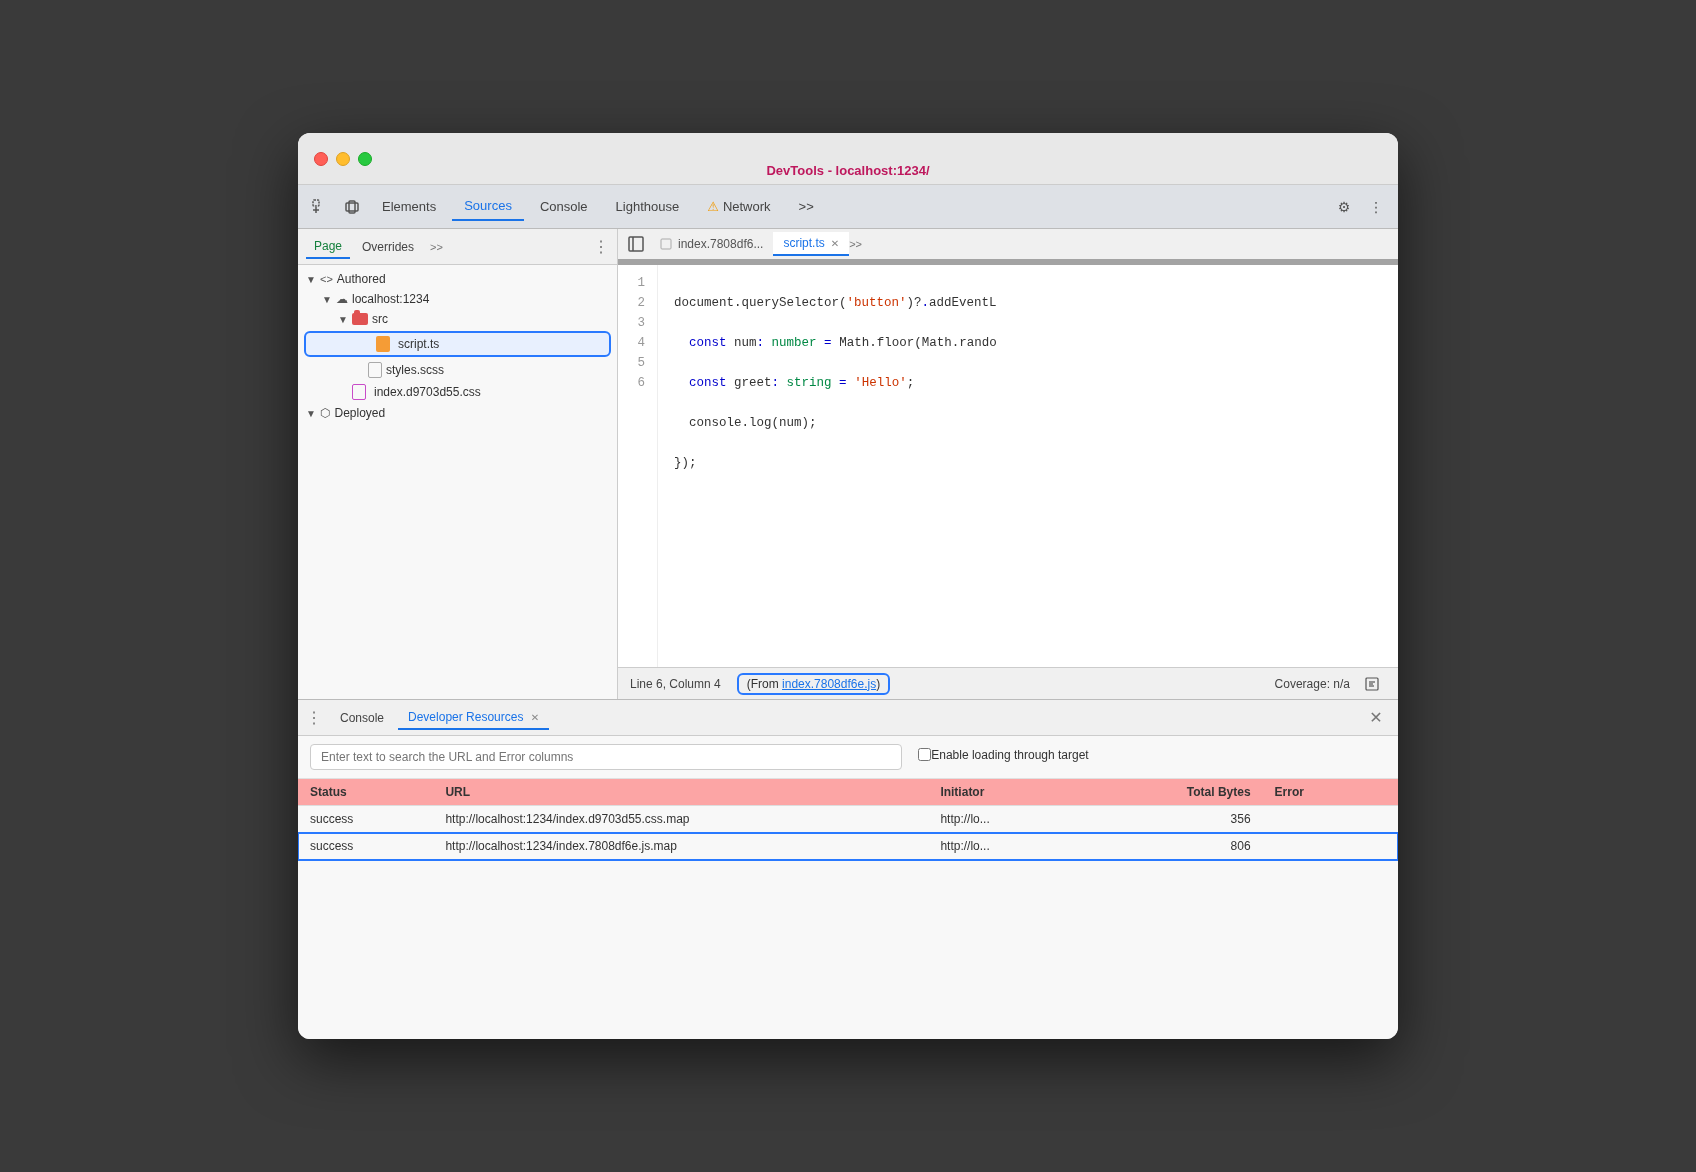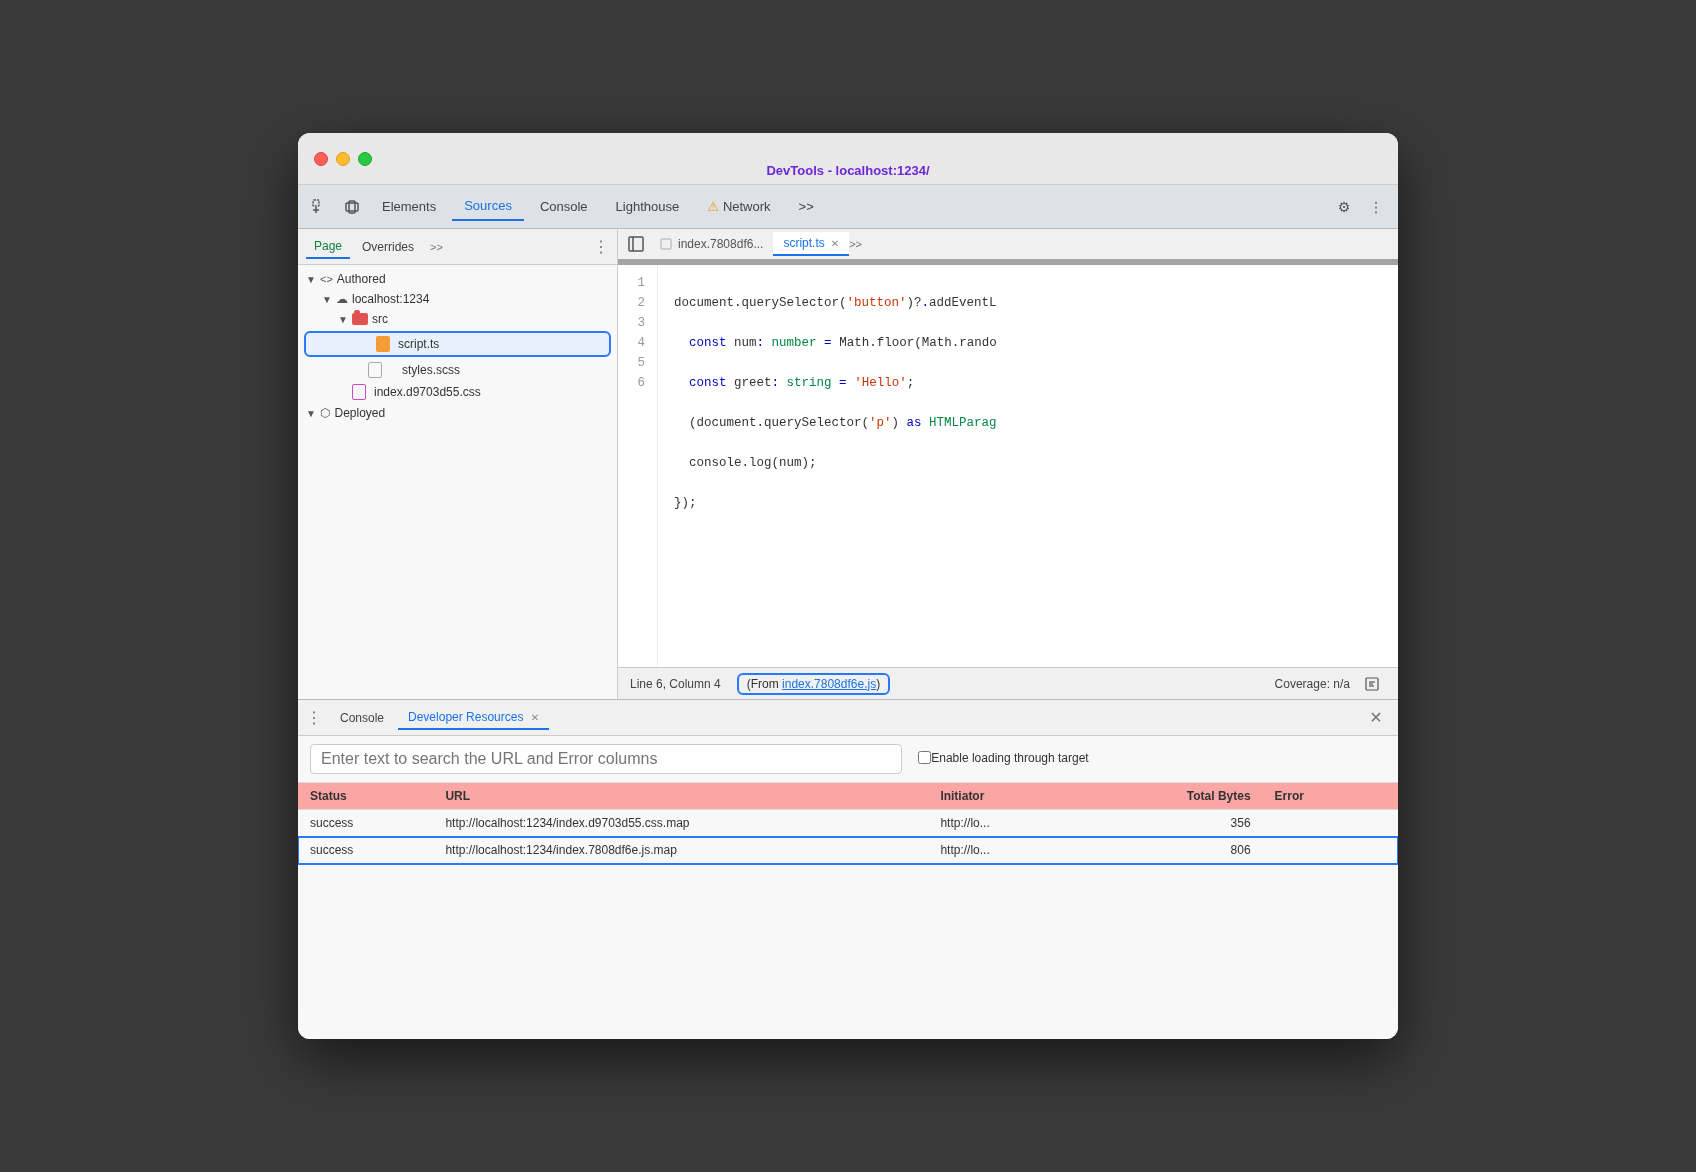--- a/index.html
+++ b/index.html
@@ -39,21 +39,21 @@
     }
     .tl-red { background: #ff5f57; border: 1px solid #e0443e; }
     .tl-yellow { background: #ffbd2e; border: 1px solid #dea123; }
     .tl-green { background: #28c940; border: 1px solid #1aab29; }
     .title-text {
       position: absolute;
       left: 50%;
       transform: translateX(-50%);
       font-size: 13px;
       font-weight: 600;
-      color: #6d28d9;
+      color: #be185d;
       margin-top: 23px;
     }
     
     .devtools-tabs {
       background: #dee1e6;
       border-bottom: 1px solid #bbb;
       display: flex;
       align-items: center;
       height: 44px;
       padding: 0 8px;
@@ -407,21 +407,21 @@
     }
     .search-bar {
       padding: 8px 12px;
       border-bottom: 1px solid #e0e0e0;
     }
     .search-input {
       width: 55%;
       border: 1px solid #ccc;
       background: #fff;
       padding: 5px 10px;
-      font-size: 16px;
+      font-size: 12px;
       border-radius: 4px;
       color: #999;
     }
     .enable-loading {
       margin-left: 12px;
       font-size: 12px;
       color: #333;
       display: inline-flex;
       align-items: center;
       gap: 0;
@@ -558,21 +558,21 @@
           <div class="tree-item tree-indent-4 selected script-ts-item" style="border: 2.5px solid #2979ff; border-radius: 6px; padding: 3px 8px 3px 56px; flex:1;">
             <span class="tree-arrow"></span>
             <span class="file-icon-ts"></span>
             <span style="margin-left:4px;">script.ts</span>
           </div>
         </div>
 
         <div class="tree-item tree-indent-4">
           <span class="tree-arrow"></span>
           <span class="file-icon-scss"></span>
-          <span style="margin-left:16px;">styles.scss</span>
+          <span style="margin-left:0;">styles.scss</span>
         </div>
 
         <div class="tree-item tree-indent-3">
           <span class="tree-arrow"></span>
           <span class="file-icon-css"></span>
           <span style="margin-left:4px;">index.d9703d55.css</span>
         </div>
 
         <div class="tree-item tree-indent-1">
           <span class="tree-arrow">▼</span>
@@ -609,21 +609,20 @@
           <div>2</div>
           <div>3</div>
           <div>4</div>
           <div>5</div>
           <div>6</div>
         </div>
         <div class="code-content">
 <div class="code-line">document.querySelector(<span class="str">'button'</span>)?<span class="kw">.</span>addEventL</div>
 <div class="code-line">  <span class="kw">const</span> num<span class="kw">:</span> <span class="html-tag">number</span> <span class="kw">=</span> Math.floor(Math.rando</div>
 <div class="code-line">  <span class="kw">const</span> greet<span class="kw">:</span> <span class="html-tag">string</span> <span class="kw">=</span> <span class="str">'Hello'</span>;</div>
-<div class="code-line">  (document.querySelector(<span class="str">'p'</span>) <span class="kw">as</span> <span class="html-tag">HTMLParag</span></div>
 <div class="code-line">  console.log(num);</div>
 <div class="code-line">});</div>
         </div>
       </div>
 
       <div class="status-bar">
         <span>Line 6, Column 4</span>
         <div class="status-from-box">
           <span>(From </span><a href="#">index.7808df6e.js</a><span>)</span>
         </div>

